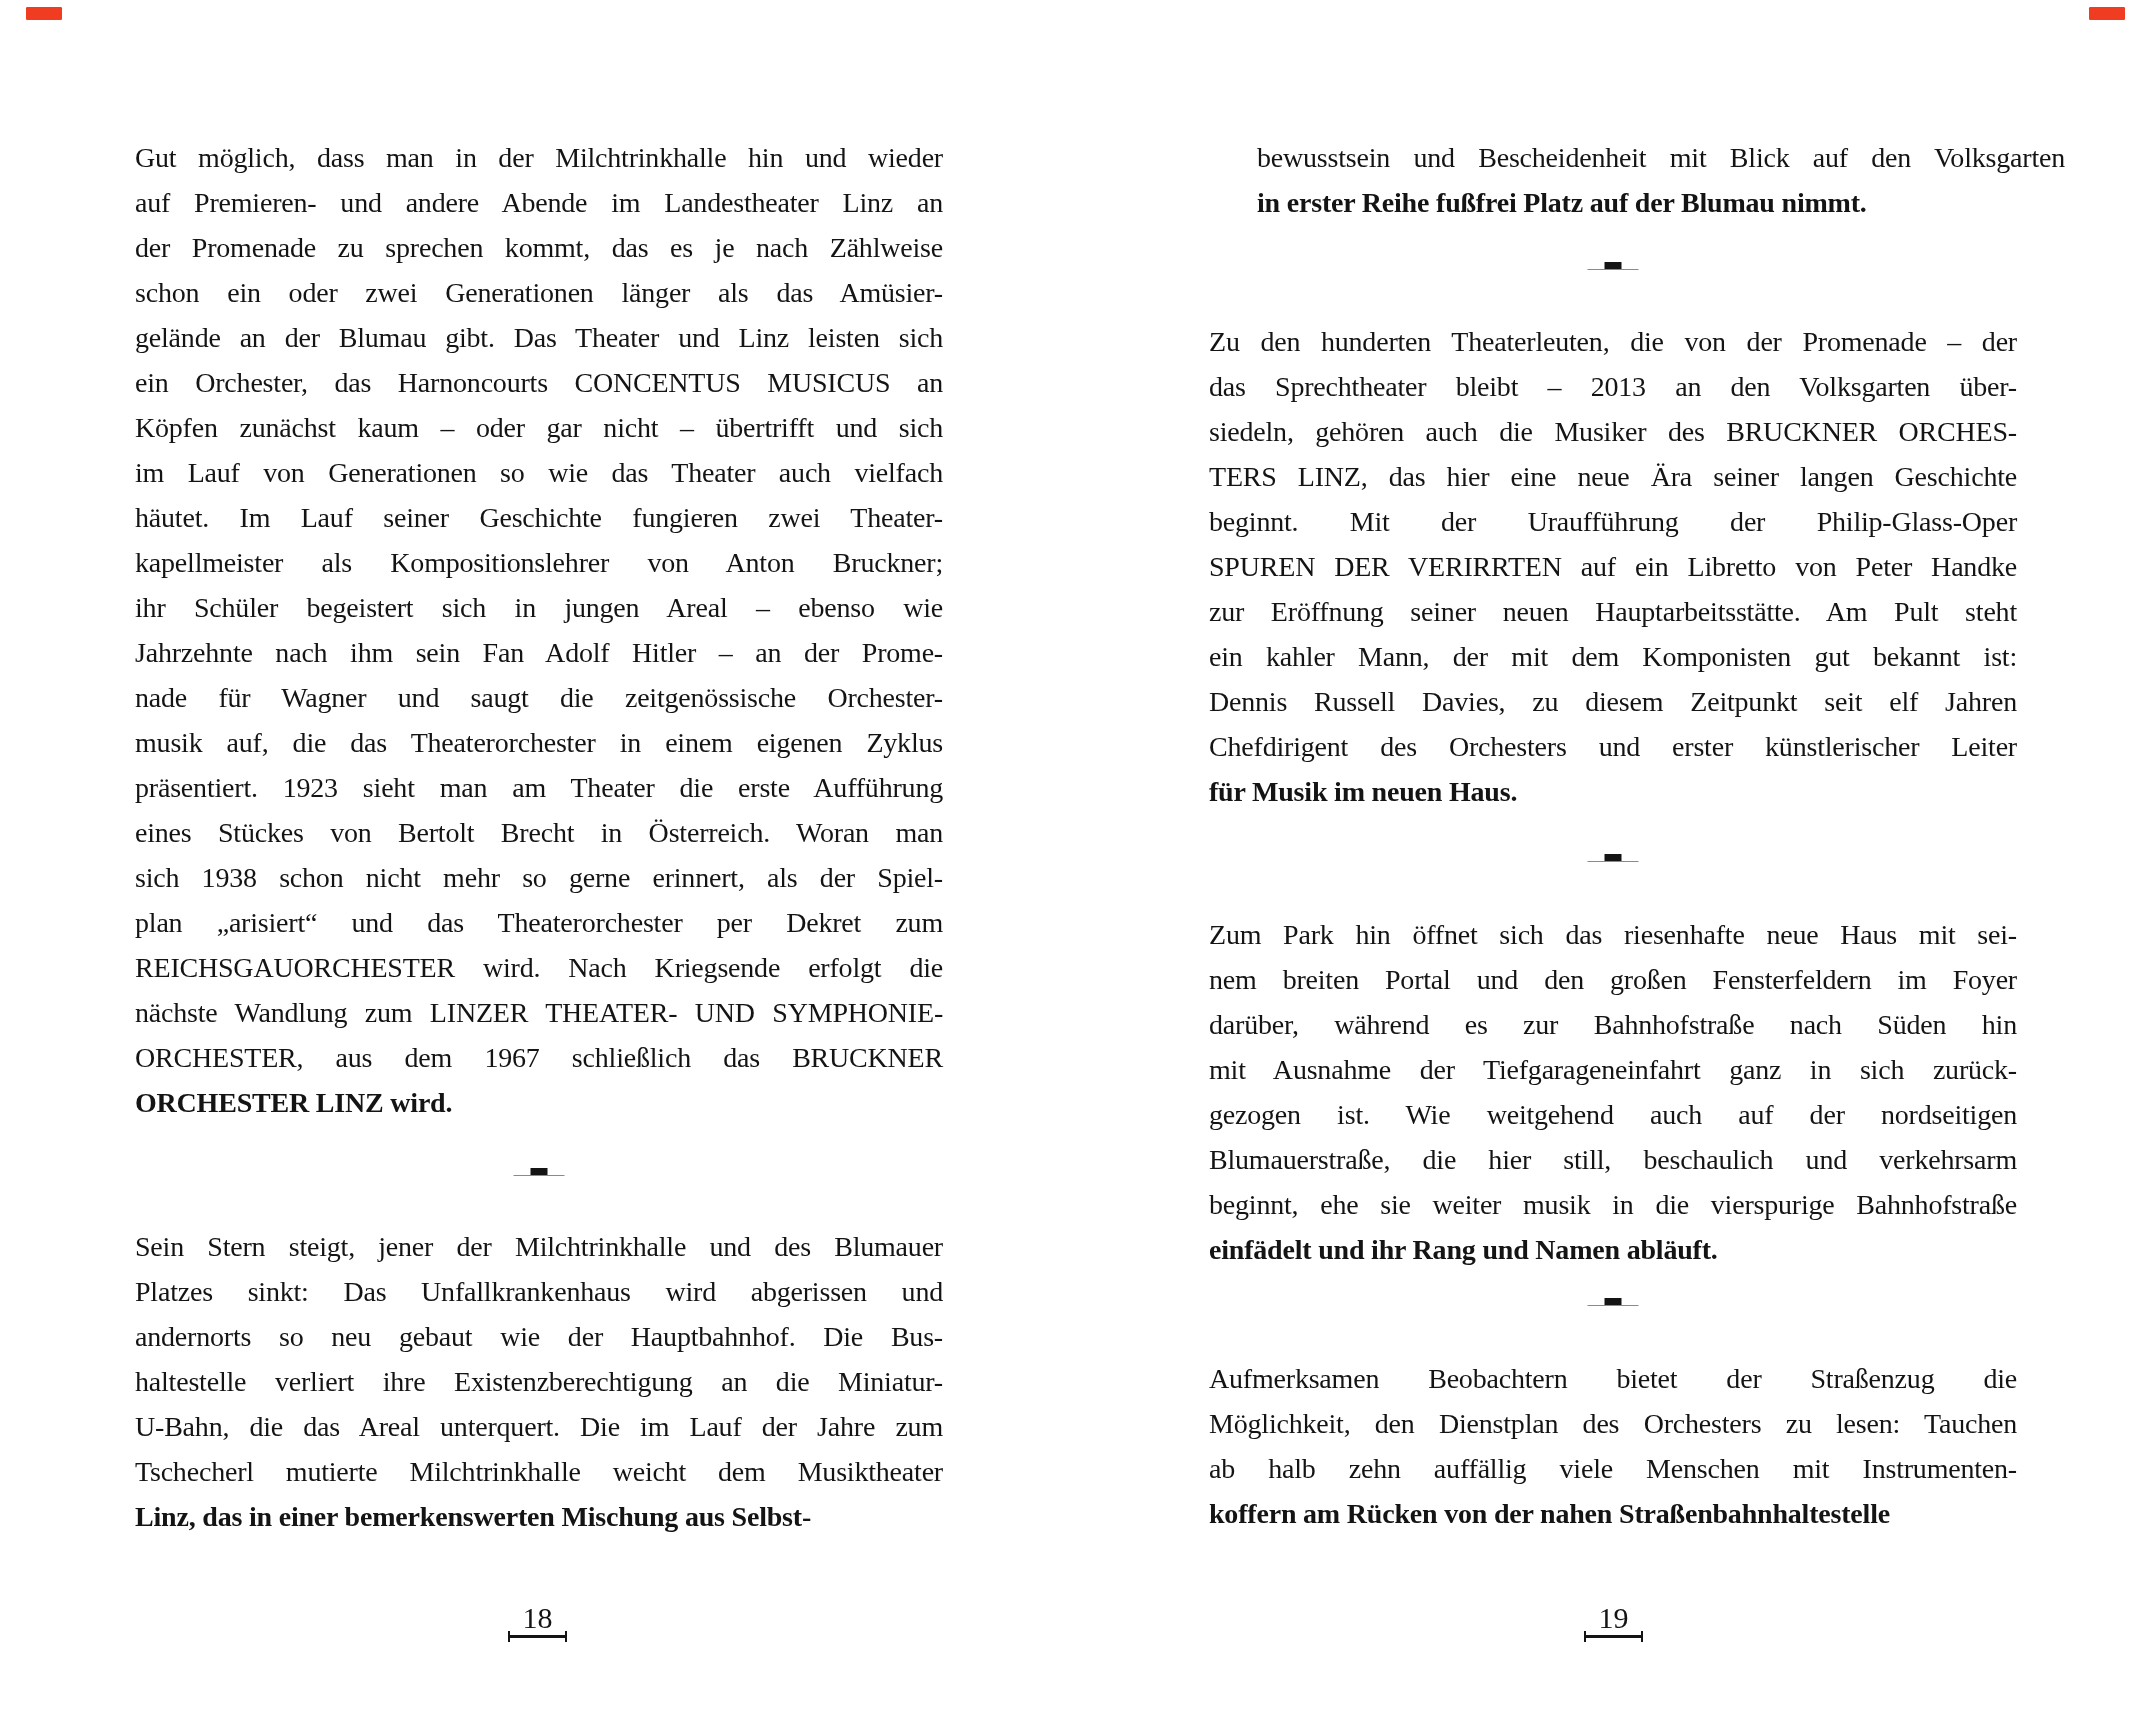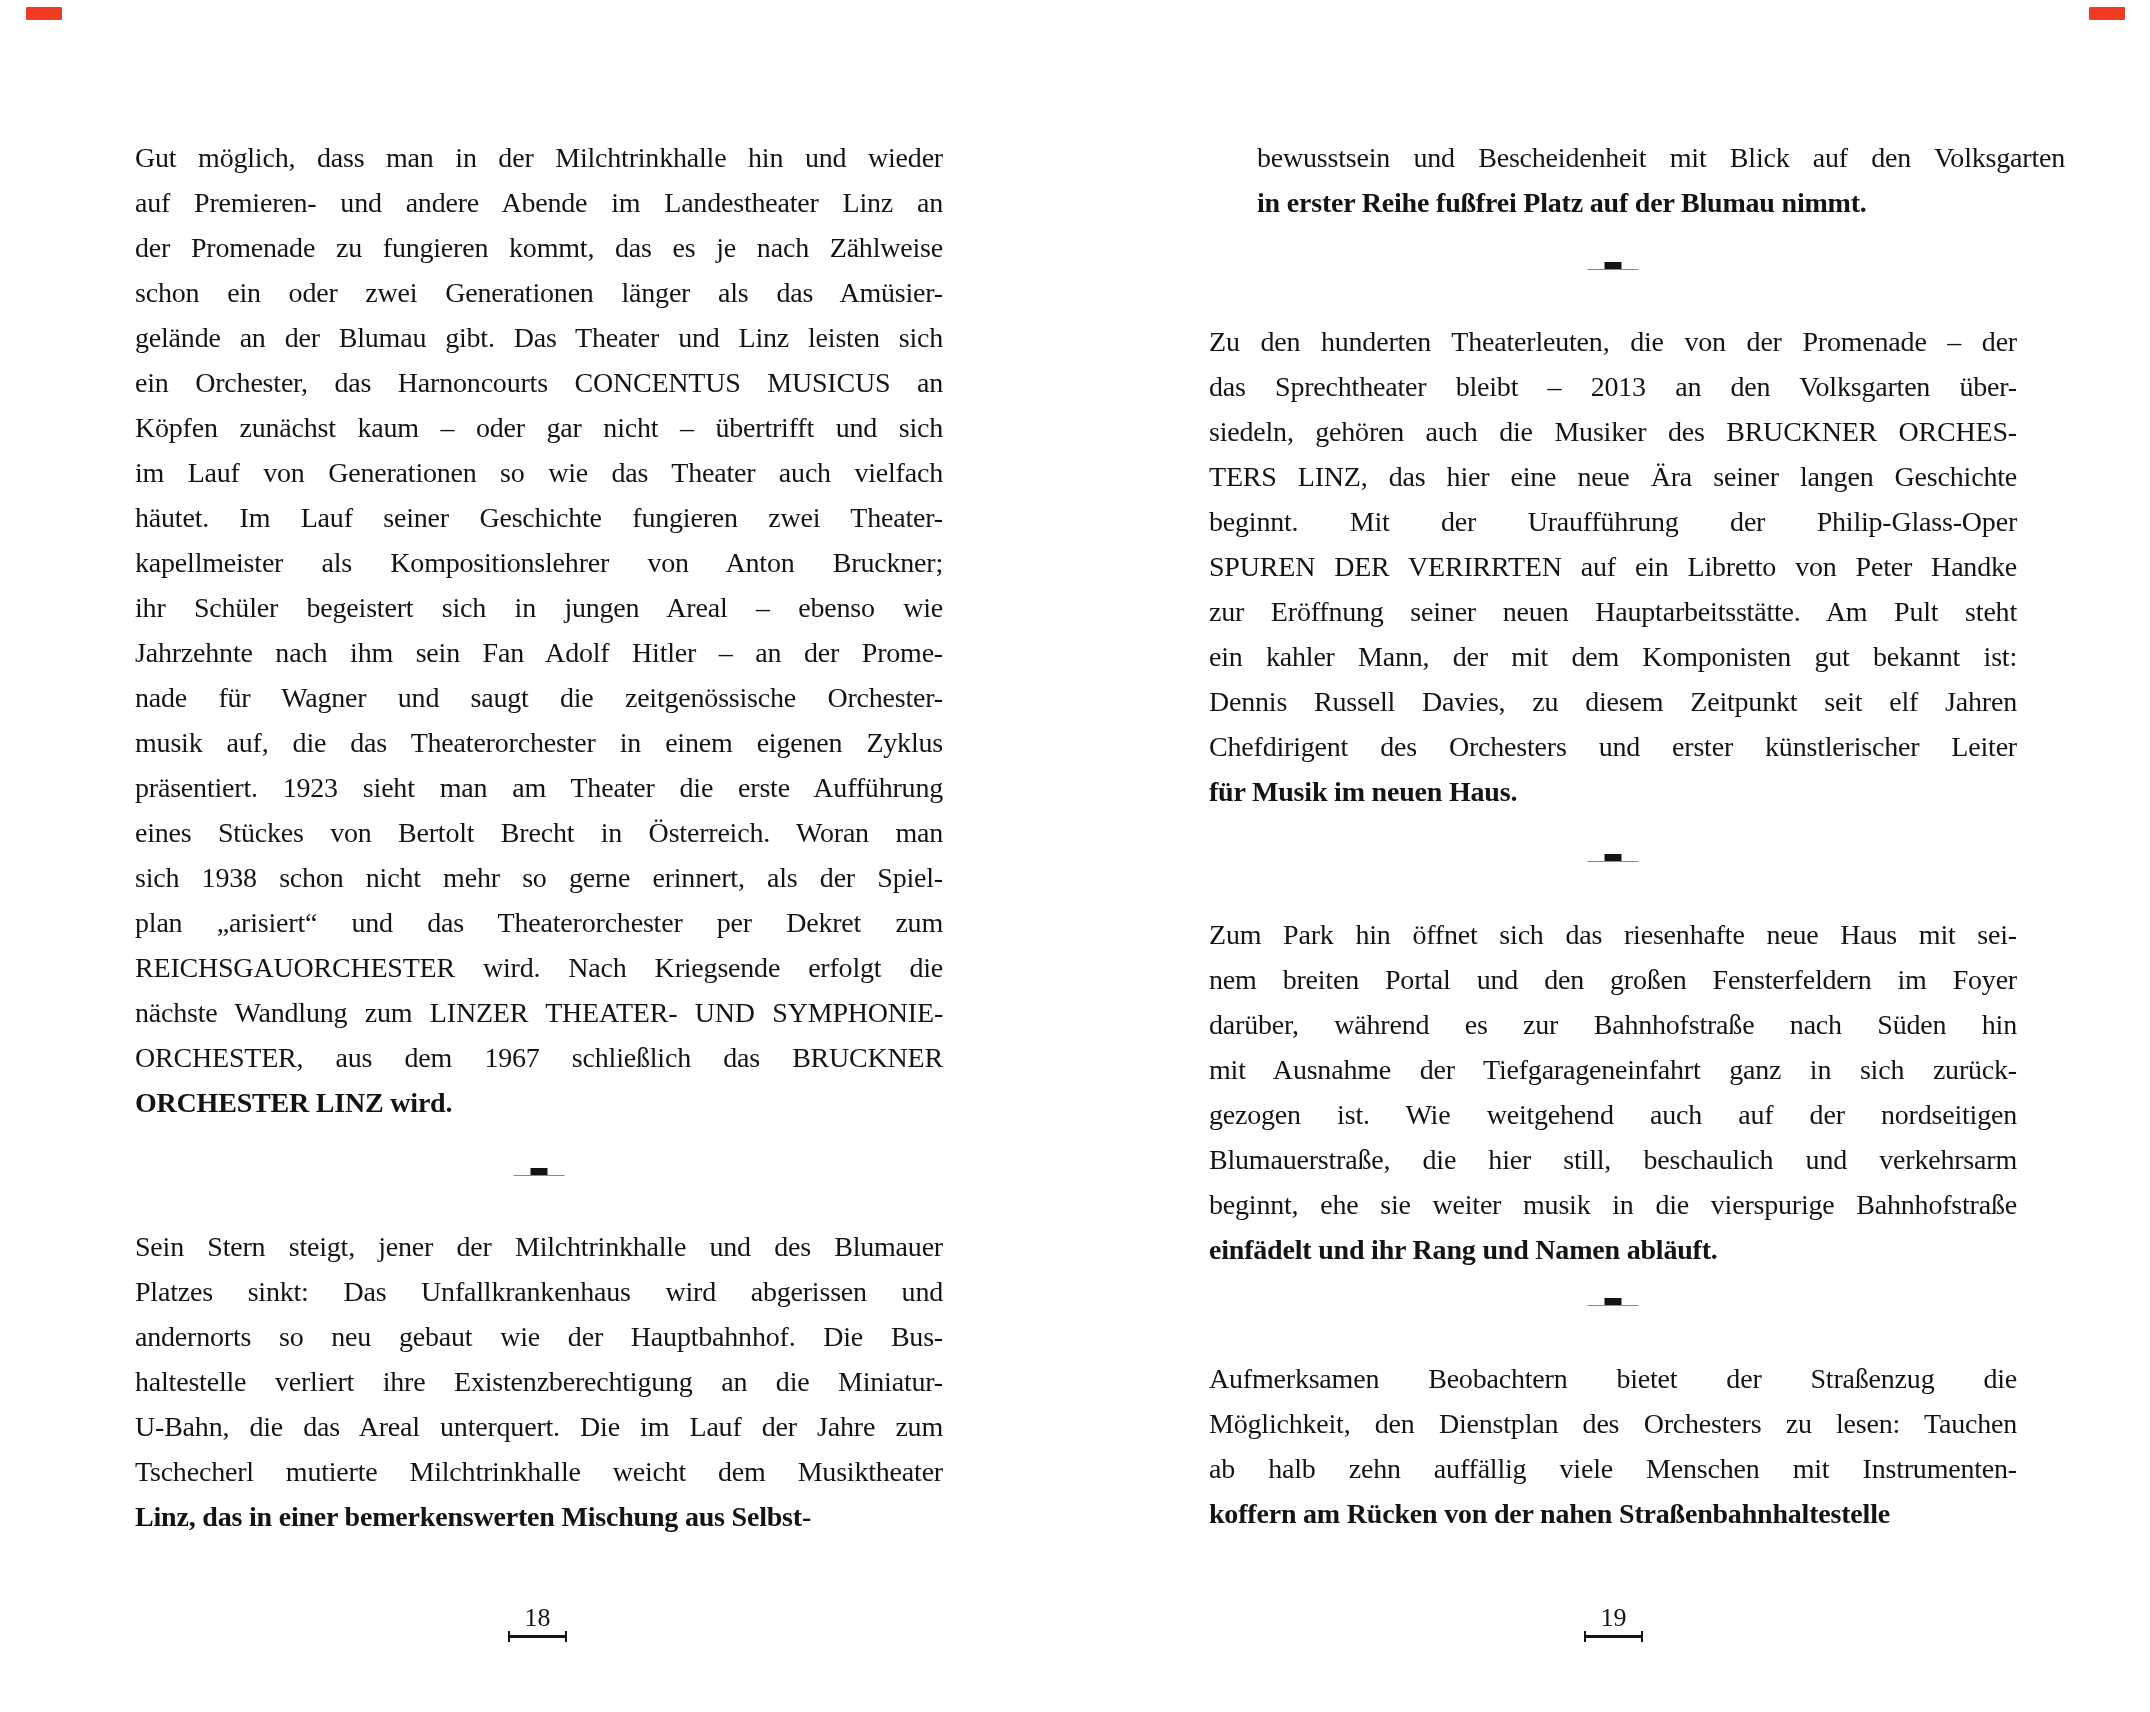--- a/index.html
+++ b/index.html
@@ -52,42 +52,42 @@
   .divider{position:absolute;left:0;width:100%;height:16px;}
   .lp .div-0{top:1164px;}
   .rp .div-0{top:258px;}
   .rp .div-1{top:850px;}
   .rp .div-2{top:1294px;}
   .divline{position:absolute;left:50%;transform:translateX(-50%);bottom:4px;width:51px;height:1.3px;background:var(--divline);}
   .divsq{position:absolute;left:50%;transform:translateX(-50%);bottom:5.4px;width:17px;height:6.7px;background:var(--ink);}
 
   
   .pagefoot{position:absolute;top:1604px;left:0;width:100%;text-align:center;}
-  .pagenum{font-size:26px;line-height:27px;letter-spacing:0;}
+  .pagenum{font-size:30px;line-height:27px;letter-spacing:0;}
   .pagerule{position:relative;width:57px;height:2.7px;background:var(--ink);margin:4px auto 0 auto;}
   .pagerule::before,.pagerule::after{
     content:"";position:absolute;top:-4px;width:1.3px;height:10.8px;background:var(--ink);
   }
   .pagerule::before{left:-0.7px;}
   .pagerule::after{right:-0.7px;}
 </style>
 </head>
 <body>
 
 <div class="sheet">
 
   <div class="crop-mark left"></div>
   <div class="crop-mark right"></div>
 
   <section class="page lp">
     <div class="col" id="col-left">
         <div class="par par-0">
           <div class="line">Gut möglich, dass man in der Milchtrinkhalle hin und wieder</div>
           <div class="line">auf Premieren- und andere Abende im Landestheater Linz an</div>
-          <div class="line">der Promenade zu fungieren kommt, das es je nach Zählweise</div>
+          <div class="line">der Promenade zu sprechen kommt, das es je nach Zählweise</div>
           <div class="line">schon ein oder zwei Generationen länger als das Amüsier-</div>
           <div class="line">gelände an der Blumau gibt. Das Theater und Linz leisten sich</div>
           <div class="line">ein Orchester, das Harnoncourts CONCENTUS MUSICUS an</div>
           <div class="line">Köpfen zunächst kaum – oder gar nicht – übertrifft und sich</div>
           <div class="line">im Lauf von Generationen so wie das Theater auch vielfach</div>
           <div class="line">häutet. Im Lauf seiner Geschichte fungieren zwei Theater-</div>
           <div class="line">kapellmeister als Kompositionslehrer von Anton Bruckner;</div>
           <div class="line">ihr Schüler begeistert sich in jungen Areal – ebenso wie</div>
           <div class="line">Jahrzehnte nach ihm sein Fan Adolf Hitler – an der Prome-</div>
           <div class="line">nade für Wagner und saugt die zeitgenössische Orchester-</div>

